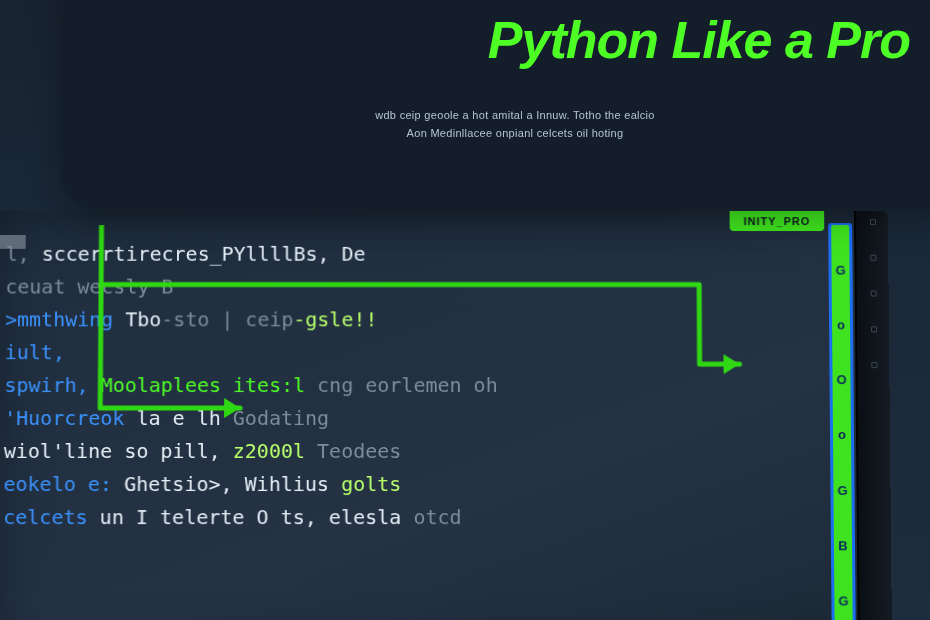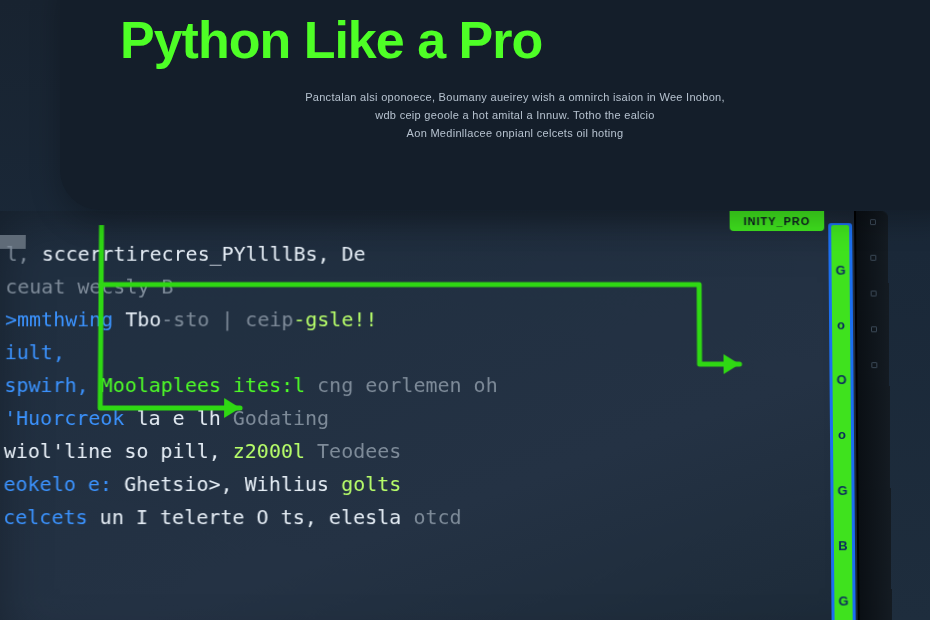--- a/index.html
+++ b/index.html
@@ -23,22 +23,23 @@
     border-radius: 40px;
     padding: 50px 60px 30px 60px;
     z-index: 10;
     box-shadow: 0 10px 30px rgba(0,0,0,.25);
   }
   .hero-title {
     color: #4eff26;
     font-weight: 800;
     font-size: 52px;
     letter-spacing: -1px;
-    text-align: left;
+    text-align: right;
     margin-bottom: 18px;
+    font-style: italic;
   }
   .hero-sub {
     color: #b7c3d0;
     font-size: 11px;
     line-height: 1.65;
     text-align: center;
     max-width: 600px;
     margin: 0 auto;
     letter-spacing: .3px;
     filter: blur(.3px);
@@ -130,21 +131,21 @@
   }
 </style>
 </head>
 <body>
 
 <div class="page">
 
   <div class="hero">
     <h1 class="hero-title">Python Like a Pro</h1>
     <p class="hero-sub">
-      <span>Panctalan alsi oponoece, Boumany aueirey wish a omnirch isaion in Wee Inobon,</span><br>
+      <br>
       <span>wdb ceip geoole a hot amital a Innuw. Totho the ealcio</span><br>
       <span>Aon Medinllacee onpianl celcets oil hoting</span>
     </p>
   </div>
 
   <div class="monitor">
 
     <div class="titlebar-pill">INITY_PRO</div>
 
     <div class="gutter-box"></div>

